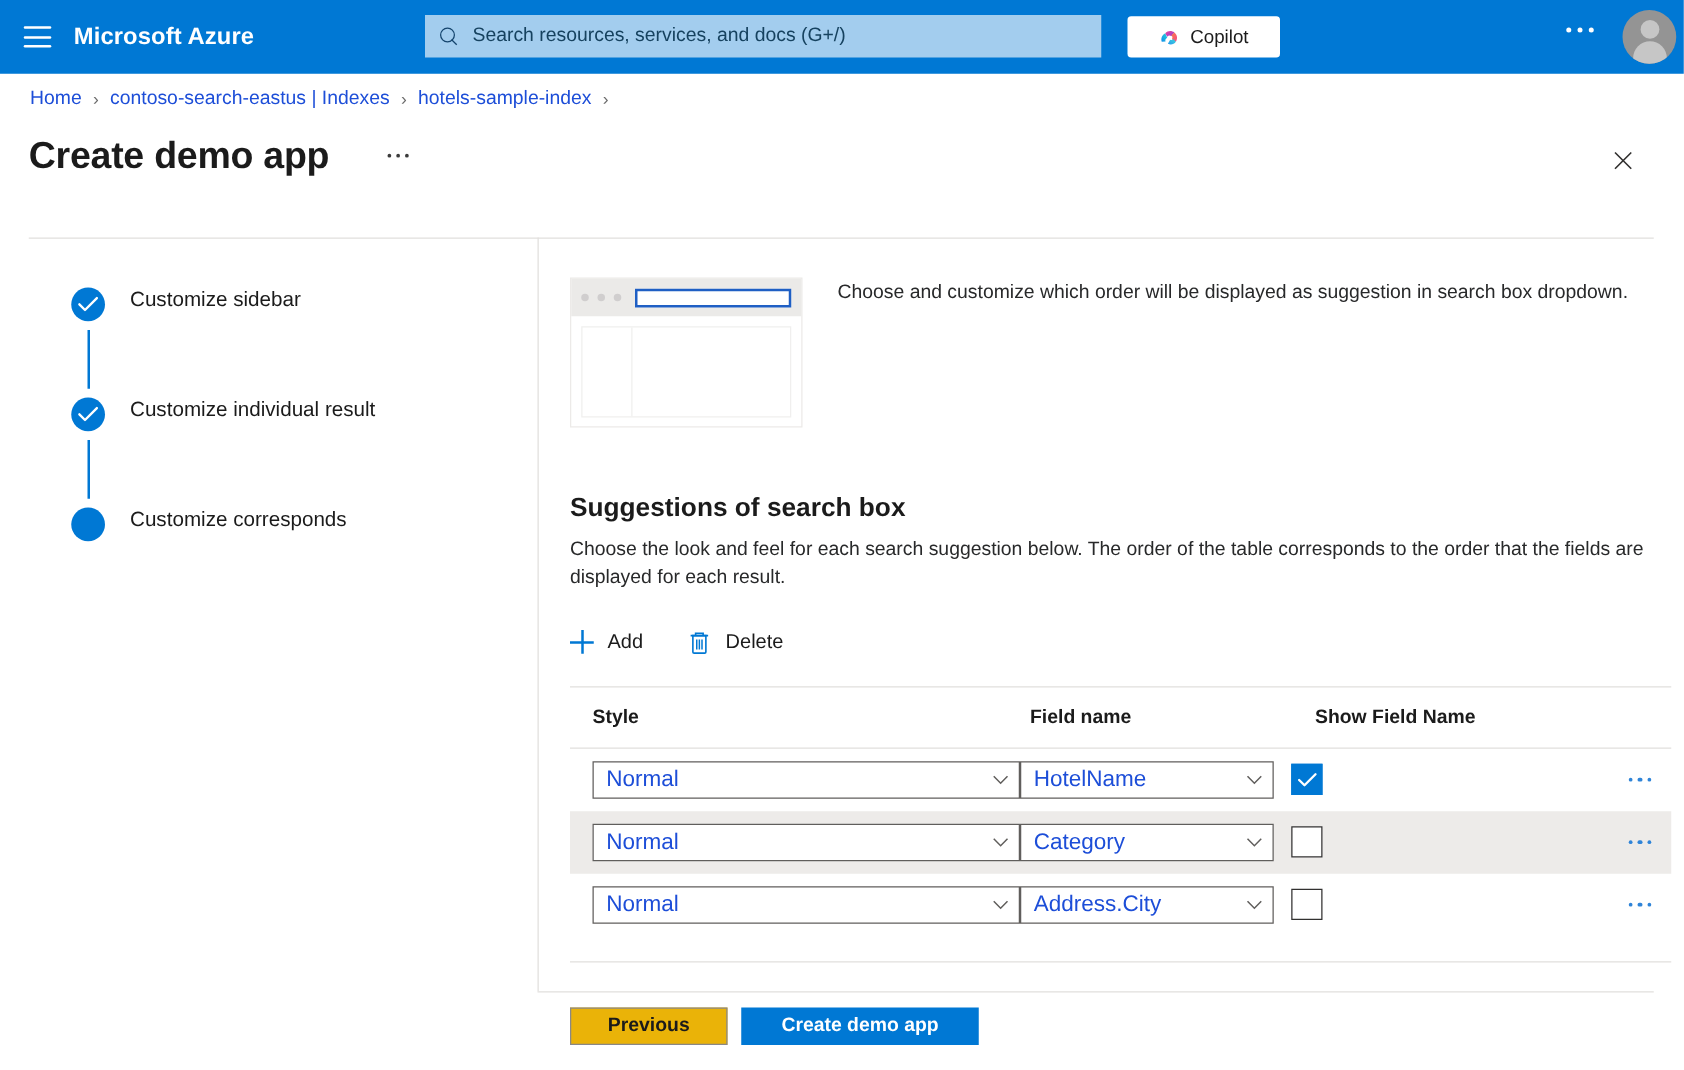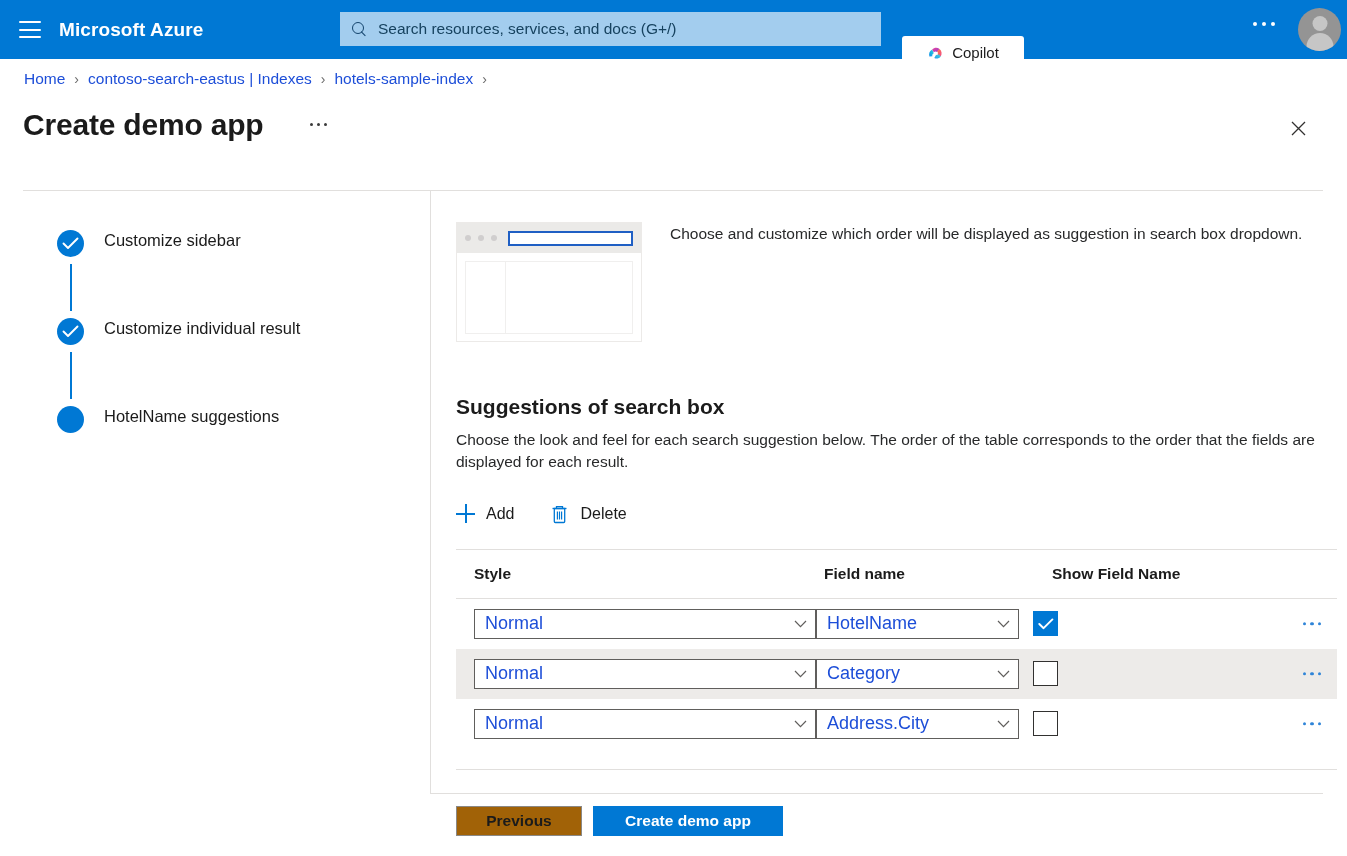--- a/index.html
+++ b/index.html
@@ -47,21 +47,21 @@
     width: 6px; height: 1.4px; background: #14446d;
     transform: rotate(45deg); transform-origin: left center;
   }
   .global-search .ph { color: #16425f; font-size: 15.5px; }
 
   .copilot-btn {
     position: absolute; left: 902px; top: 13px;
     width: 122px; height: 33px;
     background: #ffffff; border-radius: 3px;
     display: flex; align-items: center; justify-content: center;
-    gap: 7px; cursor: pointer; margin-top: 23px;
+    gap: 7px; cursor: pointer;
   }
   .copilot-mark { width: 18px; height: 18px; flex: none; }
   .copilot-btn .lbl { font-size: 15px; color: #1b1b1b; font-weight: 400; }
 
   .top-ellipsis {
     position: absolute; left: 1253px; top: 22px;
     display: flex; gap: 5px; cursor: pointer;
   }
   .top-ellipsis i { width: 4px; height: 4px; border-radius: 50%; background: #fff; display: block; }
 
@@ -213,21 +213,21 @@
   .row-ellipsis i { width: 3.5px; height: 3.5px; border-radius: 50%; background: #2f84d8; display: block; }
 
   .hr-tbl-end { width: 881px; height: 1px; background: #e1dfdd; margin-top: 20px; }
 
   
   .footer {
     position: absolute; left: 456px; top: 806px;
     display: flex; align-items: center; gap: 11px;
   }
   .btn-prev {
-    width: 126px; height: 30px; background: #a16207; border: 1px solid #8a8886;
+    width: 126px; height: 30px; background: #eab308; border: 1px solid #8a8886;
     font-size: 15.5px; color: #1b1b1b; font-weight: 600;
     display: flex; align-items: center; justify-content: center; cursor: pointer;
     font-family: "Liberation Sans", sans-serif;
   }
   .btn-create {
     min-width: 190px; height: 30px; background: #0078d4; border: none;
     font-size: 15.5px; color: #ffffff; font-weight: 600;
     display: flex; align-items: center; justify-content: center;
     padding: 0 16px; cursor: pointer;
     font-family: "Liberation Sans", sans-serif;
@@ -324,21 +324,21 @@
       <svg width="17" height="15" viewBox="0 0 17 15">
         <path d="M1.5 7.5 L6 12 L15.5 2.5" stroke="#fff" stroke-width="1.9" fill="none" stroke-linecap="round" stroke-linejoin="round"></path>
       </svg>
     </div>
     <div class="step-line"></div>
     <div class="step-label">Customize individual result</div>
   </div>
 
   <div class="step">
     <div class="step-dot"></div>
-    <div class="step-label">HotelName suggestions</div>
+    <div class="step-label">Customize corresponds</div>
   </div>
 
 </div>
 
 <div class="content">
 
   <div class="preview-row">
     <div class="thumb">
       <div class="thumb-bar">
         <span class="dot"></span>

